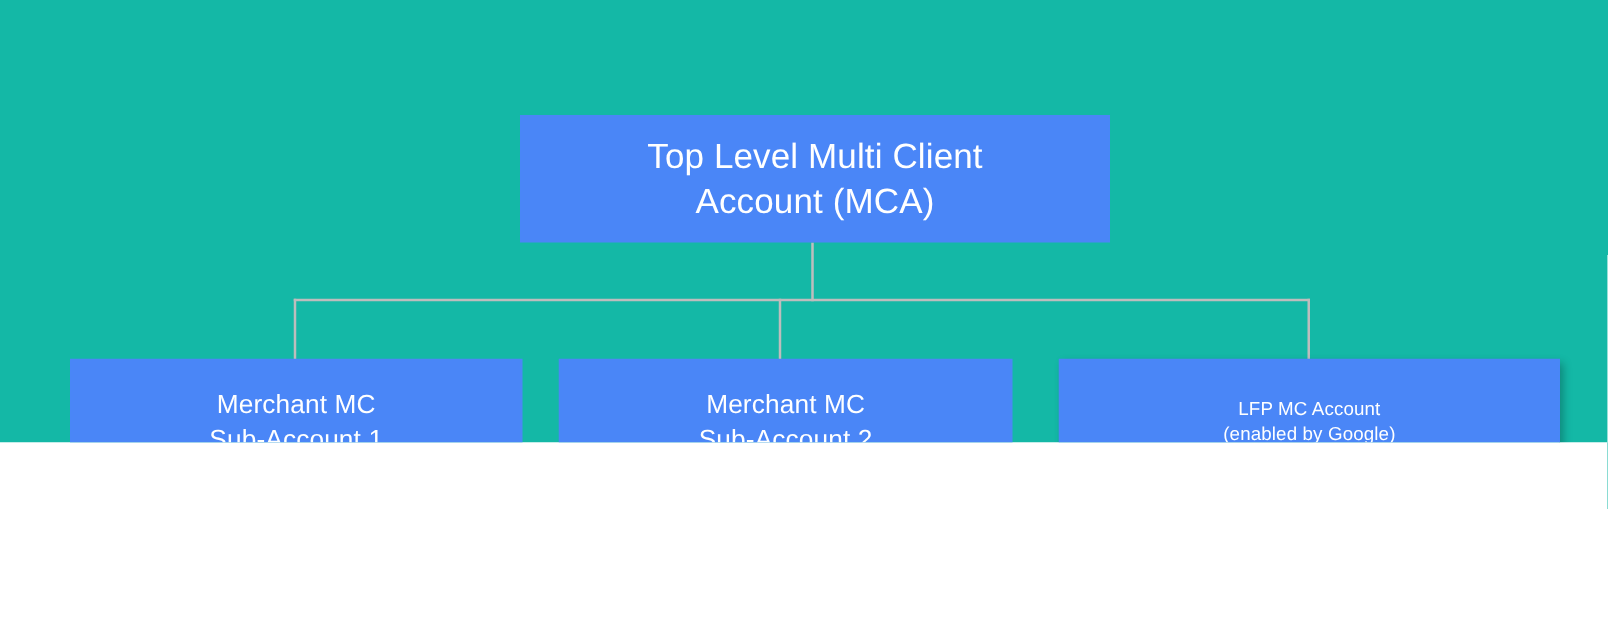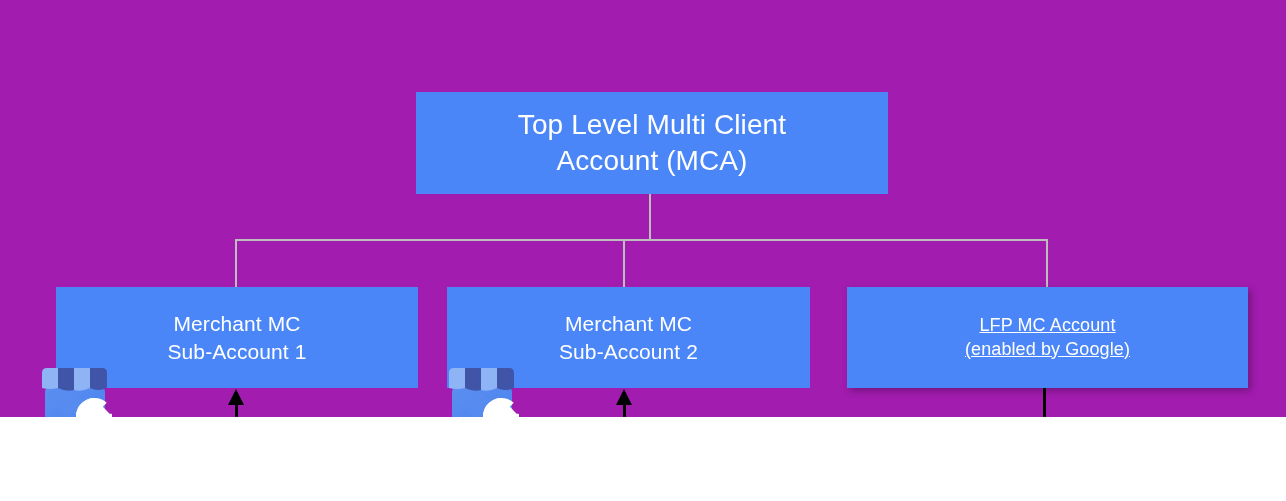--- a/index.html
+++ b/index.html
@@ -6,22 +6,22 @@
     margin: 0;
     padding: 0;
     background: #ffffff;
   }
   body {
     font-family: "Liberation Sans", sans-serif;
   }
   #canvas {
     position: relative;
     width: 1286px;
-    height: 417px;
-    background: #a21caf;
+    height: 354px;
+    background: #14b8a6;
     overflow: hidden;
   }
   .node {
     position: absolute;
     box-sizing: border-box;
     background: #4a86f7;
     color: #ffffff;
     display: flex;
     align-items: center;
     justify-content: center;
@@ -54,23 +54,22 @@
     top: 287px;
     width: 363px;
     height: 101px;
     font-size: 21px;
   }
   #node-lfp {
     left: 847px;
     top: 287px;
     width: 401px;
     height: 101px;
-    font-size: 18px;
+    font-size: 15px;
     box-shadow: 3px 3px 7px rgba(0,0,0,0.28);
-    text-decoration: underline;
   }
   
   .gline {
     position: absolute;
     background: #bdbdbd;
     z-index: 1;
   }
   #stem-top      { left: 649px; top: 194px; width: 2px;   height: 47px; }
   #bus-h         { left: 235px; top: 239px; width: 813px; height: 2px;  }
   #drop-left     { left: 235px; top: 239px; width: 2px;   height: 49px; }

